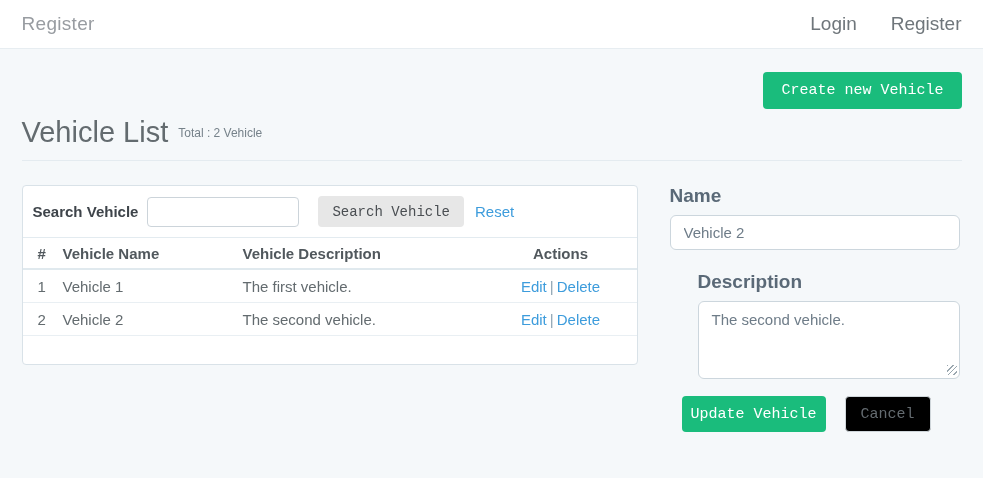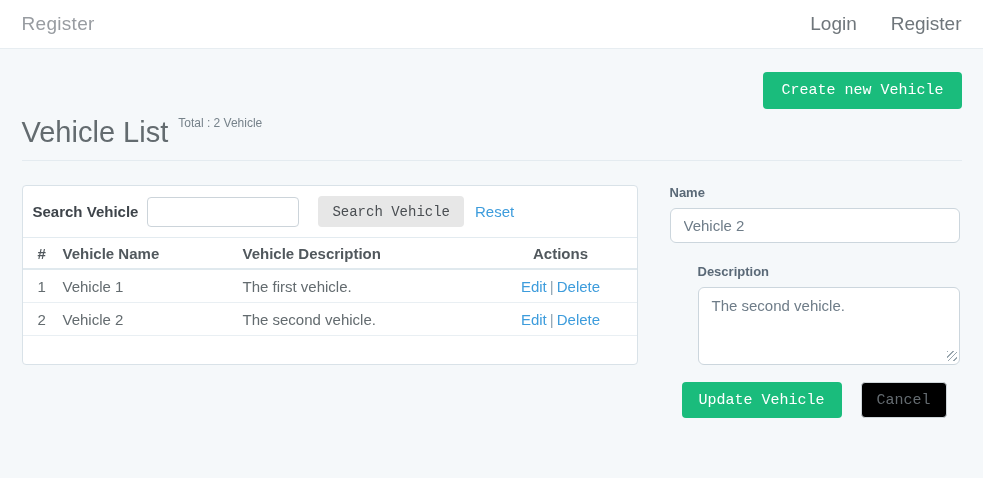--- a/index.html
+++ b/index.html
@@ -57,21 +57,21 @@
   }
   .btn-green {
     background: #1abc7c;
     color: #ffffff;
     height: 37px;
     padding: 0 17px;
   }
   .heading-row {
     margin-top: 7px;
     display: flex;
-    align-items: flex-start;
+    align-items: center;
     gap: 10px;
   }
   .page-title {
     font-size: 29px;
     font-weight: 400;
     color: #636b6f;
   }
   .page-subtitle {
     font-size: 12px;
     color: #76828a;
@@ -153,21 +153,21 @@
     color: #636b6f;
     border-bottom: 1px solid #e9eff3;
   }
   .cell-actions { text-align: center; white-space: nowrap; }
   .action-sep { color: #8ea4b3; margin: 0 3px; }
   .table-filler { height: 28px; }
   
   .form-col { width: 290px; }
   .form-label {
     display: block;
-    font-size: 13px;
+    font-size: 19px;
     font-weight: 700;
     color: #5a6977;
     margin-bottom: 8px;
   }
   .text-input {
     width: 100%;
     height: 35px;
     border: 1px solid #ccd6dd;
     border-radius: 6px;
     padding: 0 13px;
@@ -207,21 +207,21 @@
       transparent 3px, transparent 6px,
       #9aa7af 6px, #9aa7af 7px,
       transparent 7px
     );
   }
   .form-buttons {
     margin-top: 17px;
     display: flex;
     gap: 7px;
   }
-  .btn-green-lg { height: 36px; padding: 0 16px; }
+  .btn-green-lg { height: 36px; padding: 0 8px; }
   .btn-cancel {
     background: #000000;
     border: 1px solid #cfd6da;
     color: #646b70;
     height: 36px;
     padding: 0 15px;
   }
 </style>
 </head>
 <body>

